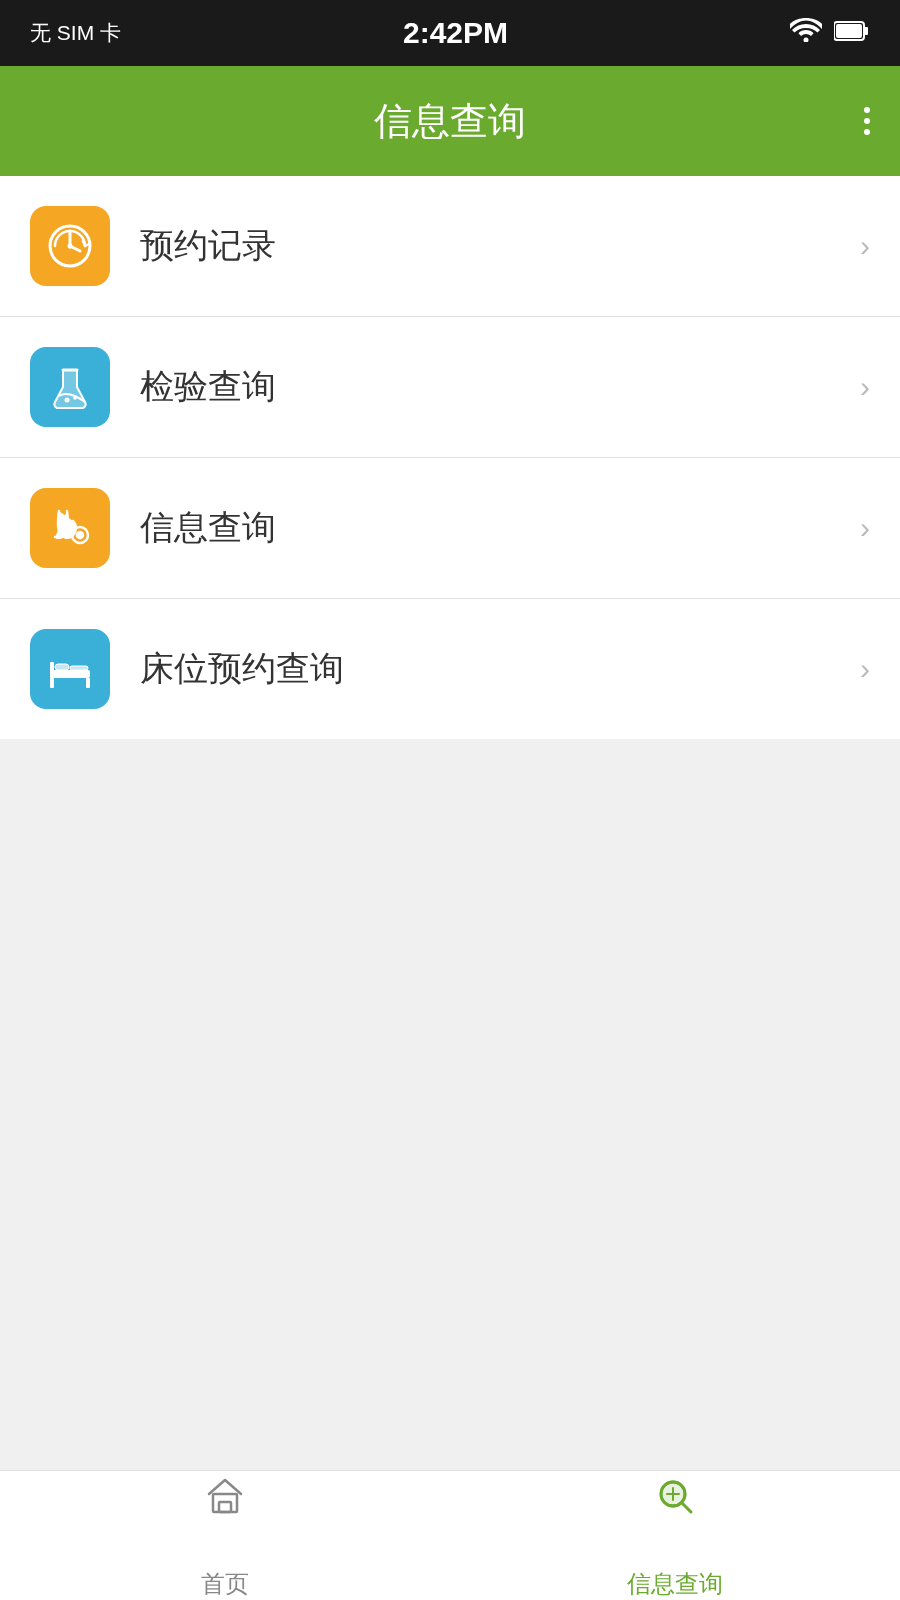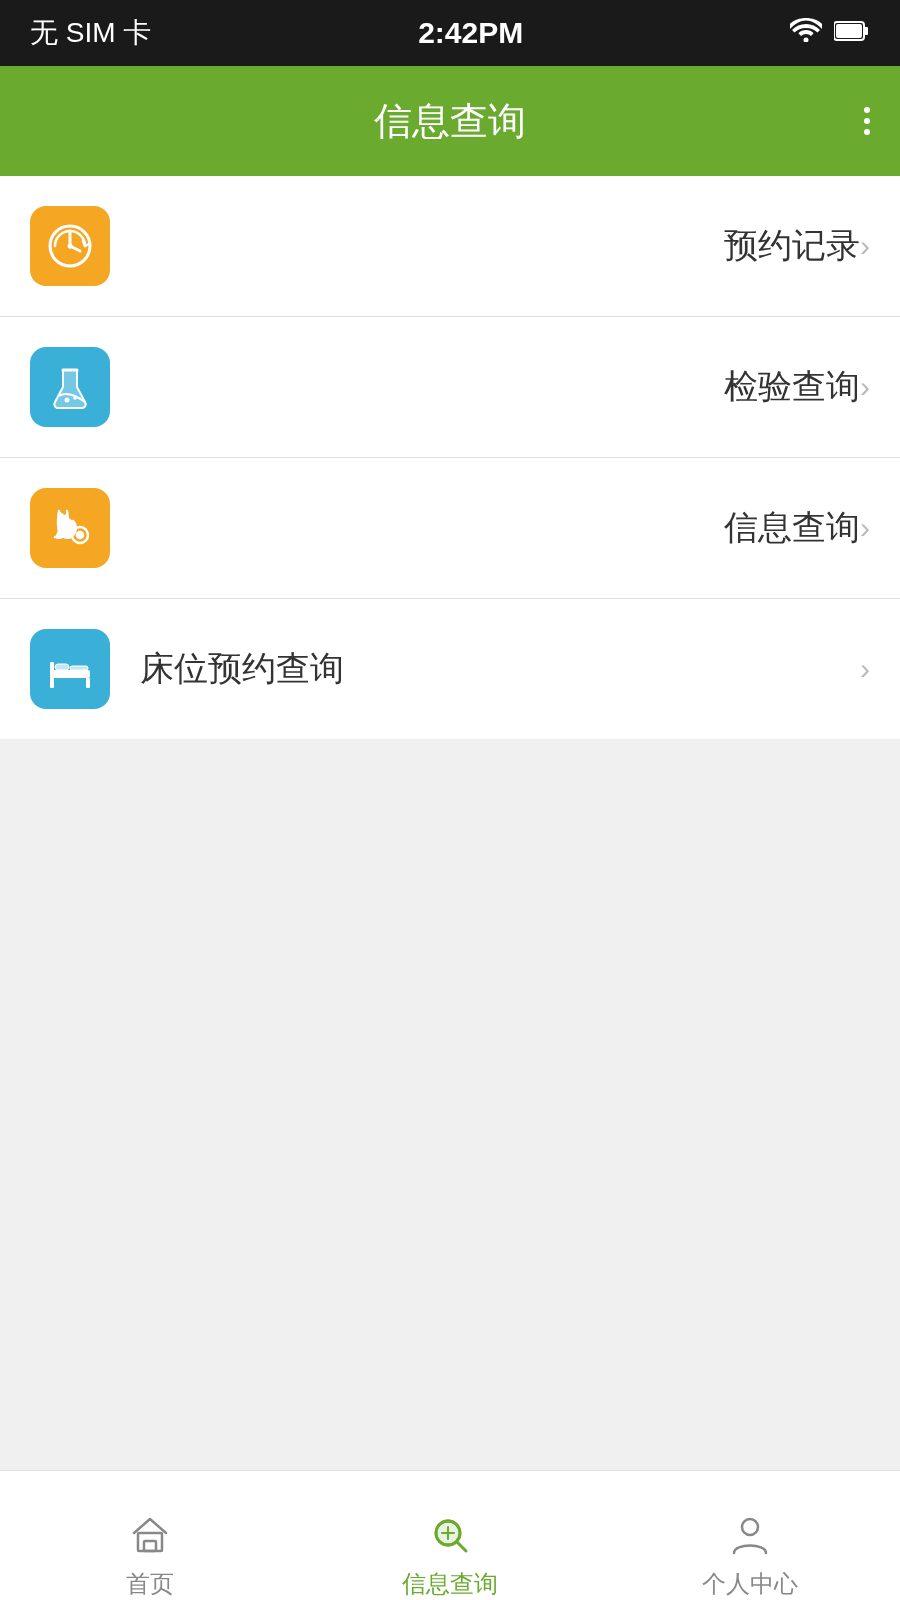--- a/index.html
+++ b/index.html
@@ -17,21 +17,21 @@
       background: #1a1a1a;
       height: 66px;
       display: flex;
       align-items: center;
       justify-content: space-between;
       padding: 0 30px;
       color: white;
       font-size: 28px;
       font-weight: 500;
     }
-    .status-left { font-size: 28px; }
+    .status-left { font-size: 21px; }
     .status-center { font-size: 30px; font-weight: 700; }
     .status-right {
       display: flex;
       align-items: center;
       gap: 12px;
     }
 
     
     .header {
       background: #6aaa2e;
@@ -70,21 +70,20 @@
     .list-item {
       display: flex;
       align-items: center;
       padding: 30px 30px;
       background: white;
       cursor: pointer;
       min-height: 110px;
     }
     .list-item:not(:last-child) {
       border-bottom: 1px solid #e0e0e0;
-      text-align: right;
     }
 
     .item-icon {
       width: 80px;
       height: 80px;
       border-radius: 16px;
       display: flex;
       align-items: center;
       justify-content: center;
       margin-right: 30px;
@@ -128,21 +127,21 @@
       background: white;
       border-top: 1px solid #e0e0e0;
       display: flex;
       align-items: center;
     }
     .nav-item {
       flex: 1;
       display: flex;
       flex-direction: column;
       align-items: center;
-      justify-content: flex-end;
+      justify-content: space-between;
       gap: 8px;
       cursor: pointer;
       height: 100%;
     }
     .nav-icon {
       width: 50px;
       height: 50px;
       display: flex;
       align-items: center;
       justify-content: center;
@@ -287,23 +286,14 @@
         <line x1="29" y1="29" x2="38" y2="38" stroke="#6aaa2e" stroke-width="3"></line>
 
         <line x1="14" y1="20" x2="26" y2="20" stroke="#6aaa2e" stroke-width="2"></line>
         <line x1="20" y1="14" x2="20" y2="26" stroke="#6aaa2e" stroke-width="2"></line>
       </svg>
     </div>
     <span class="nav-label active">信息查询</span>
   </div>
 
 
-  <div class="nav-item">
-    <div class="nav-icon">
-      <svg viewBox="0 0 44 44" stroke="#888" fill="none" stroke-width="2.5" stroke-linecap="round" stroke-linejoin="round">
-        <circle cx="22" cy="14" r="8"></circle>
-        <path d="M6 40 C6 30 38 30 38 40"></path>
-      </svg>
-    </div>
-    <span class="nav-label">个人中心</span>
-  </div>
 
 </div>
 
 </body></html>

